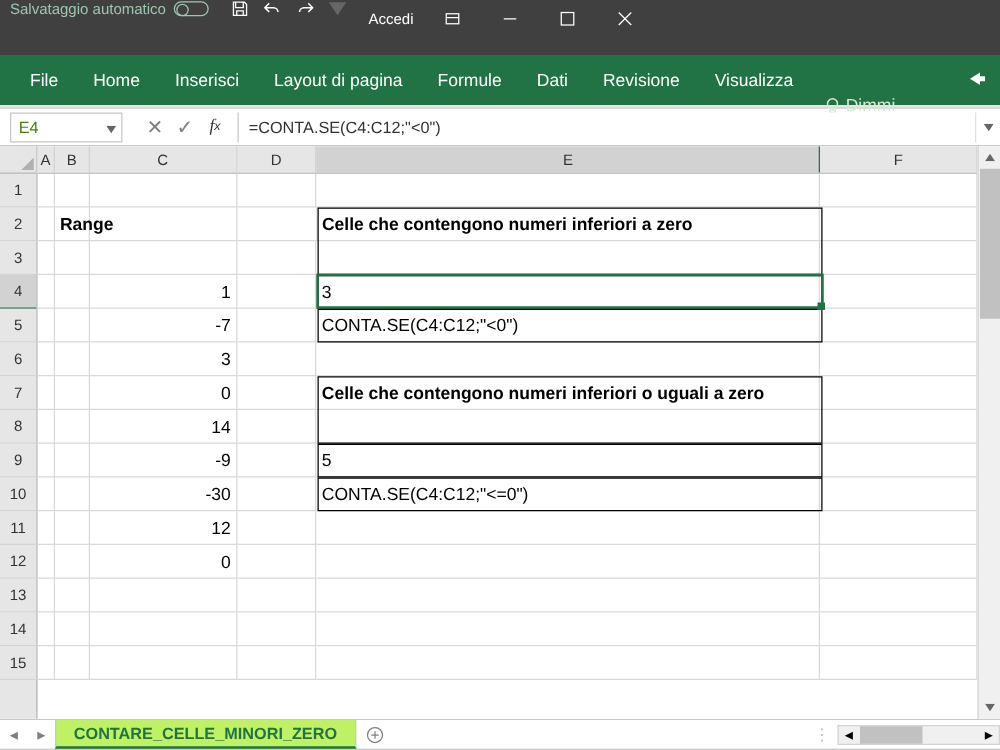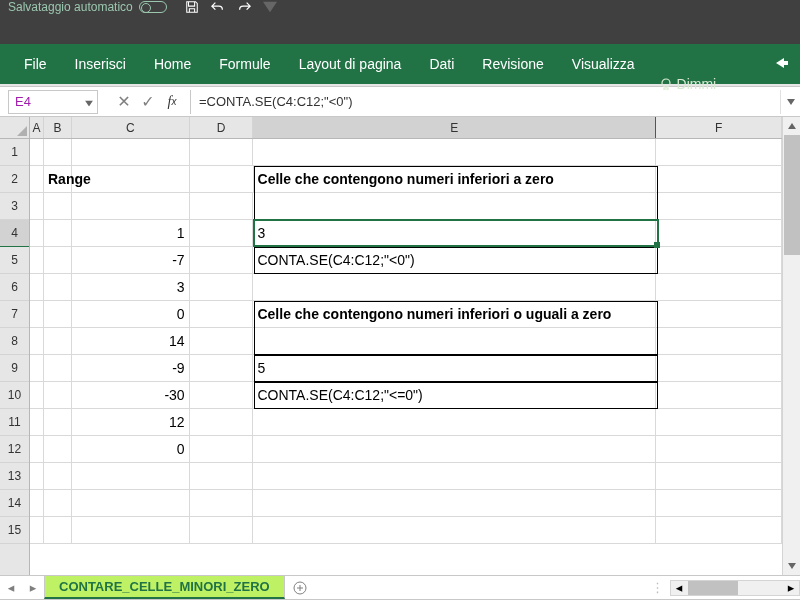--- a/index.html
+++ b/index.html
@@ -19,21 +19,21 @@
 
   .ribbon { height: 40px; background: #217346; display: flex; align-items: center; padding: 0 10px; color: #fff; font-size: 14px; }
   .ribbon .tab { padding: 0 14px; height: 100%; display: flex; align-items: center; cursor: pointer; }
   .ribbon .spacer { flex: 1; }
   .ribbon .dim { color: #d9ead3; display: flex; align-items: center; gap: 4px; padding: 0 10px; margin-top: 40px; }
   .ribbon svg.bulb { width: 14px; height: 14px; fill: none; stroke: #d9ead3; stroke-width: 1.2; }
   .ribbon .share svg { width: 16px; height: 16px; fill: #fff; }
   .ribbon-border { height: 3px; background: #e6e6e6; border-bottom: 1px solid #c8c8c8; }
 
   .fbar { height: 30px; background: #fff; display: flex; align-items: center; border-bottom: 1px solid #c8c8c8; }
-  .namebox { width: 90px; height: 24px; border: 1px solid #c8c8c8; margin-left: 8px; display: flex; align-items: center; padding: 0 6px; font-size: 13px; color: #a21caf; position: relative; }
+  .namebox { width: 90px; height: 24px; border: 1px solid #c8c8c8; margin-left: 8px; display: flex; align-items: center; padding: 0 6px; font-size: 13px; color: #4d7c0f; position: relative; }
   .namebox .dd { position: absolute; right: 4px; top: 50%; transform: translateY(-50%); }
   .fbar .sep { width: 14px; }
   .fbar .btn { width: 24px; height: 24px; display: flex; align-items: center; justify-content: center; color: #7f7f7f; }
   .fbar .fx { font-style: italic; font-family: "Times New Roman", serif; font-size: 14px; color: #333; }
   .fbar input.formula { flex: 1; height: 24px; border: none; border-left: 1px solid #c8c8c8; padding: 0 8px; font-size: 13px; color: #333; margin-left: 6px; outline: none; }
   .fbar .expand { width: 20px; height: 24px; display: flex; align-items: center; justify-content: center; border-left: 1px solid #e0e0e0; }
 
   .grid-area { position: relative; height: 458px; background: #fff; display: flex; }
   .rowhdrs { width: 30px; background: #e6e6e6; border-right: 1px solid #b7b7b7; }
   .rowhdrs .corner { height: 22px; border-bottom: 1px solid #b7b7b7; background: #e6e6e6; position: relative; }
@@ -97,28 +97,53 @@
     <span><svg viewBox="0 0 16 16">
           <path d="M5 3 L1 7 L5 11 M1 7 h8 a4 4 0 0 1 4 4" fill="none" stroke="#fff" stroke-width="1.4"></path>
         </svg></span>
     <span><svg viewBox="0 0 16 16">
           <path d="M11 3 L15 7 L11 11 M15 7 h-8 a4 4 0 0 0 -4 4" fill="none" stroke="#fff" stroke-width="1.4"></path>
         </svg></span>
     <span><svg class="tri" viewBox="0 0 8 6">
           <polygon points="0,0 8,0 4,6" fill="#fff"></polygon>
         </svg></span>
   </div>
+  <div class="right">
+    <span class="accedi">Accedi</span>
+    <div class="winbtn">
+        <svg viewBox="0 0 12 12">
+          <rect x="1" y="2" width="10" height="8"></rect>
+          <path d="M1 5h10" stroke="#fff"></path>
+        </svg>
+      </div>
+    <div class="winbtn">
+        <svg viewBox="0 0 12 12">
+          <line x1="1" y1="6" x2="11" y2="6"></line>
+        </svg>
+      </div>
+    <div class="winbtn">
+        <svg viewBox="0 0 12 12">
+          <rect x="1" y="1" width="10" height="10"></rect>
+        </svg>
+      </div>
+    <div class="winbtn">
+        <svg viewBox="0 0 12 12">
+          <line x1="1" y1="1" x2="11" y2="11"></line>
+          <line x1="11" y1="1" x2="1" y2="11"></line>
+        </svg>
+      </div>
+  </div>
 </div>
 
 <div class="ribbon">
   <div class="tab">File</div>
+  <div class="tab">Home</div>
   <div class="tab">Inserisci</div>
-  <div class="tab">Home</div>
+  <div class="tab">Layout di pagina</div>
   <div class="tab">Formule</div>
-  <div class="tab">Layout di pagina</div>
   <div class="tab">Dati</div>
   <div class="tab">Revisione</div>
   <div class="tab">Visualizza</div>
   <div class="dim">
     <svg class="bulb" viewBox="0 0 14 14">
         <circle cx="7" cy="6" r="4"></circle>
         <path d="M5 11h4v2H5z"></path>
       </svg>
     <span>Dimmi</span>
   </div>

